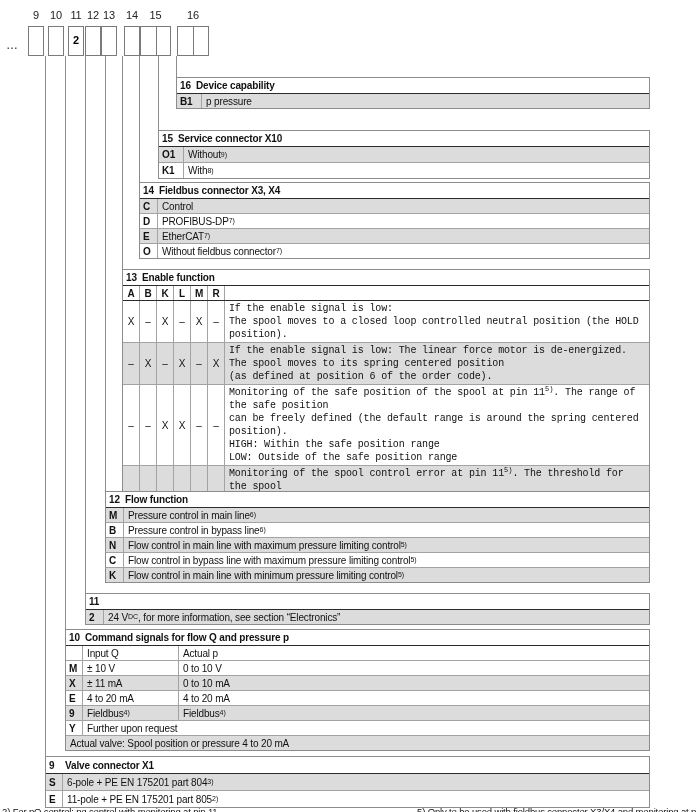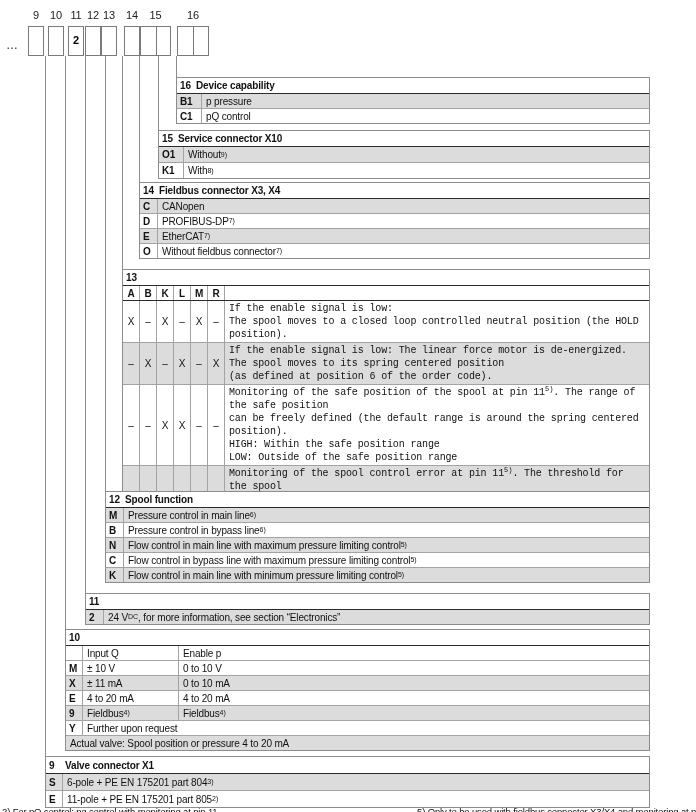--- a/index.html
+++ b/index.html
@@ -91,24 +91,20 @@
 
   <section class="tbl" style="left:176px;top:77px;width:474px">
     <div class="thead">
       <span class="tnum">16</span>
       <span class="ttitle">Device capability</span>
     </div>
     <div class="row first shade h14">
       <div class="ccell w25">B1</div>
       <div class="dcell">p pressure</div>
     </div>
-    <div class="row h14">
-      <div class="ccell w25">C1</div>
-      <div class="dcell">pQ control</div>
-    </div>
   </section>
 
   <section class="tbl" style="left:158px;top:130px;width:492px">
     <div class="thead">
       <span class="tnum">15</span>
       <span class="ttitle">Service connector X10</span>
     </div>
     <div class="row first shade h15">
       <div class="ccell w25">O1</div>
       <div class="dcell">Without<sup>9)</sup></div>
@@ -119,39 +115,40 @@
     </div>
   </section>
 
   <section class="tbl" style="left:139px;top:182px;width:511px">
     <div class="thead">
       <span class="tnum">14</span>
       <span class="ttitle">Fieldbus connector X3, X4</span>
     </div>
     <div class="row first shade h14">
       <div class="ccell w18">C</div>
-      <div class="dcell">CANopen</div>
+      <div class="dcell">Control</div>
     </div>
     <div class="row h14">
       <div class="ccell w18">D</div>
       <div class="dcell">PROFIBUS-DP<sup>7)</sup></div>
     </div>
     <div class="row shade h14">
       <div class="ccell w18">E</div>
       <div class="dcell">EtherCAT<sup>7)</sup></div>
     </div>
     <div class="row h14">
       <div class="ccell w18">O</div>
       <div class="dcell">Without fieldbus connector<sup>7)</sup></div>
     </div>
   </section>
 
   <section class="tbl" style="left:122px;top:269px;width:528px">
     <div class="thead">
       <span class="tnum">13</span>
+      <span class="ttitle">Enable function</span>
     </div>
     <div class="row colhead">
       <div class="fcell">A</div>
       <div class="fcell">B</div>
       <div class="fcell">K</div>
       <div class="fcell">L</div>
       <div class="fcell">M</div>
       <div class="fcell">R</div>
       <div class="dcell"></div>
     </div>
@@ -189,21 +186,21 @@
       <div class="fcell">–</div>
       <div class="fcell">X</div>
       <div class="fcell">X</div>
       <div class="dcell multi">Monitoring of the spool control error at pin 11<sup>5)</sup>. The threshold for the spool<br>control error can be freely defined (the default value is &gt;30 % of maximum<br>spool stroke after 500 ms).<br>HIGH: Control error is below the threshold<br>LOW: Control error is above the threshold</div>
     </div>
   </section>
 
   <section class="tbl" style="left:105px;top:491px;width:545px">
     <div class="thead">
       <span class="tnum">12</span>
-      <span class="ttitle">Spool function</span>
+      <span class="ttitle">Flow function</span>
     </div>
     <div class="row first shade h14">
       <div class="ccell w18">M</div>
       <div class="dcell">Pressure control in main line<sup>6)</sup></div>
     </div>
     <div class="row h14">
       <div class="ccell w18">B</div>
       <div class="dcell">Pressure control in bypass line<sup>6)</sup></div>
     </div>
     <div class="row shade h14">
@@ -226,25 +223,26 @@
     </div>
     <div class="row first shade h14">
       <div class="ccell w18">2</div>
       <div class="dcell">24 V<sub>DC</sub>, for more information, see section “Electronics”</div>
     </div>
   </section>
 
   <section class="tbl" style="left:65px;top:629px;width:585px">
     <div class="thead">
       <span class="tnum">10</span>
+      <span class="ttitle">Command signals for flow Q and pressure p</span>
     </div>
     <div class="row first h14">
       <div class="ccell w17"></div>
       <div class="qcell">Input Q</div>
-      <div class="pcell">Enable p</div>
+      <div class="pcell">Actual p</div>
     </div>
     <div class="row h14">
       <div class="ccell w17">M</div>
       <div class="qcell">± 10 V</div>
       <div class="pcell">0 to 10 V</div>
     </div>
     <div class="row shade h14">
       <div class="ccell w17">X</div>
       <div class="qcell">± 11 mA</div>
       <div class="pcell">0 to 10 mA</div>

